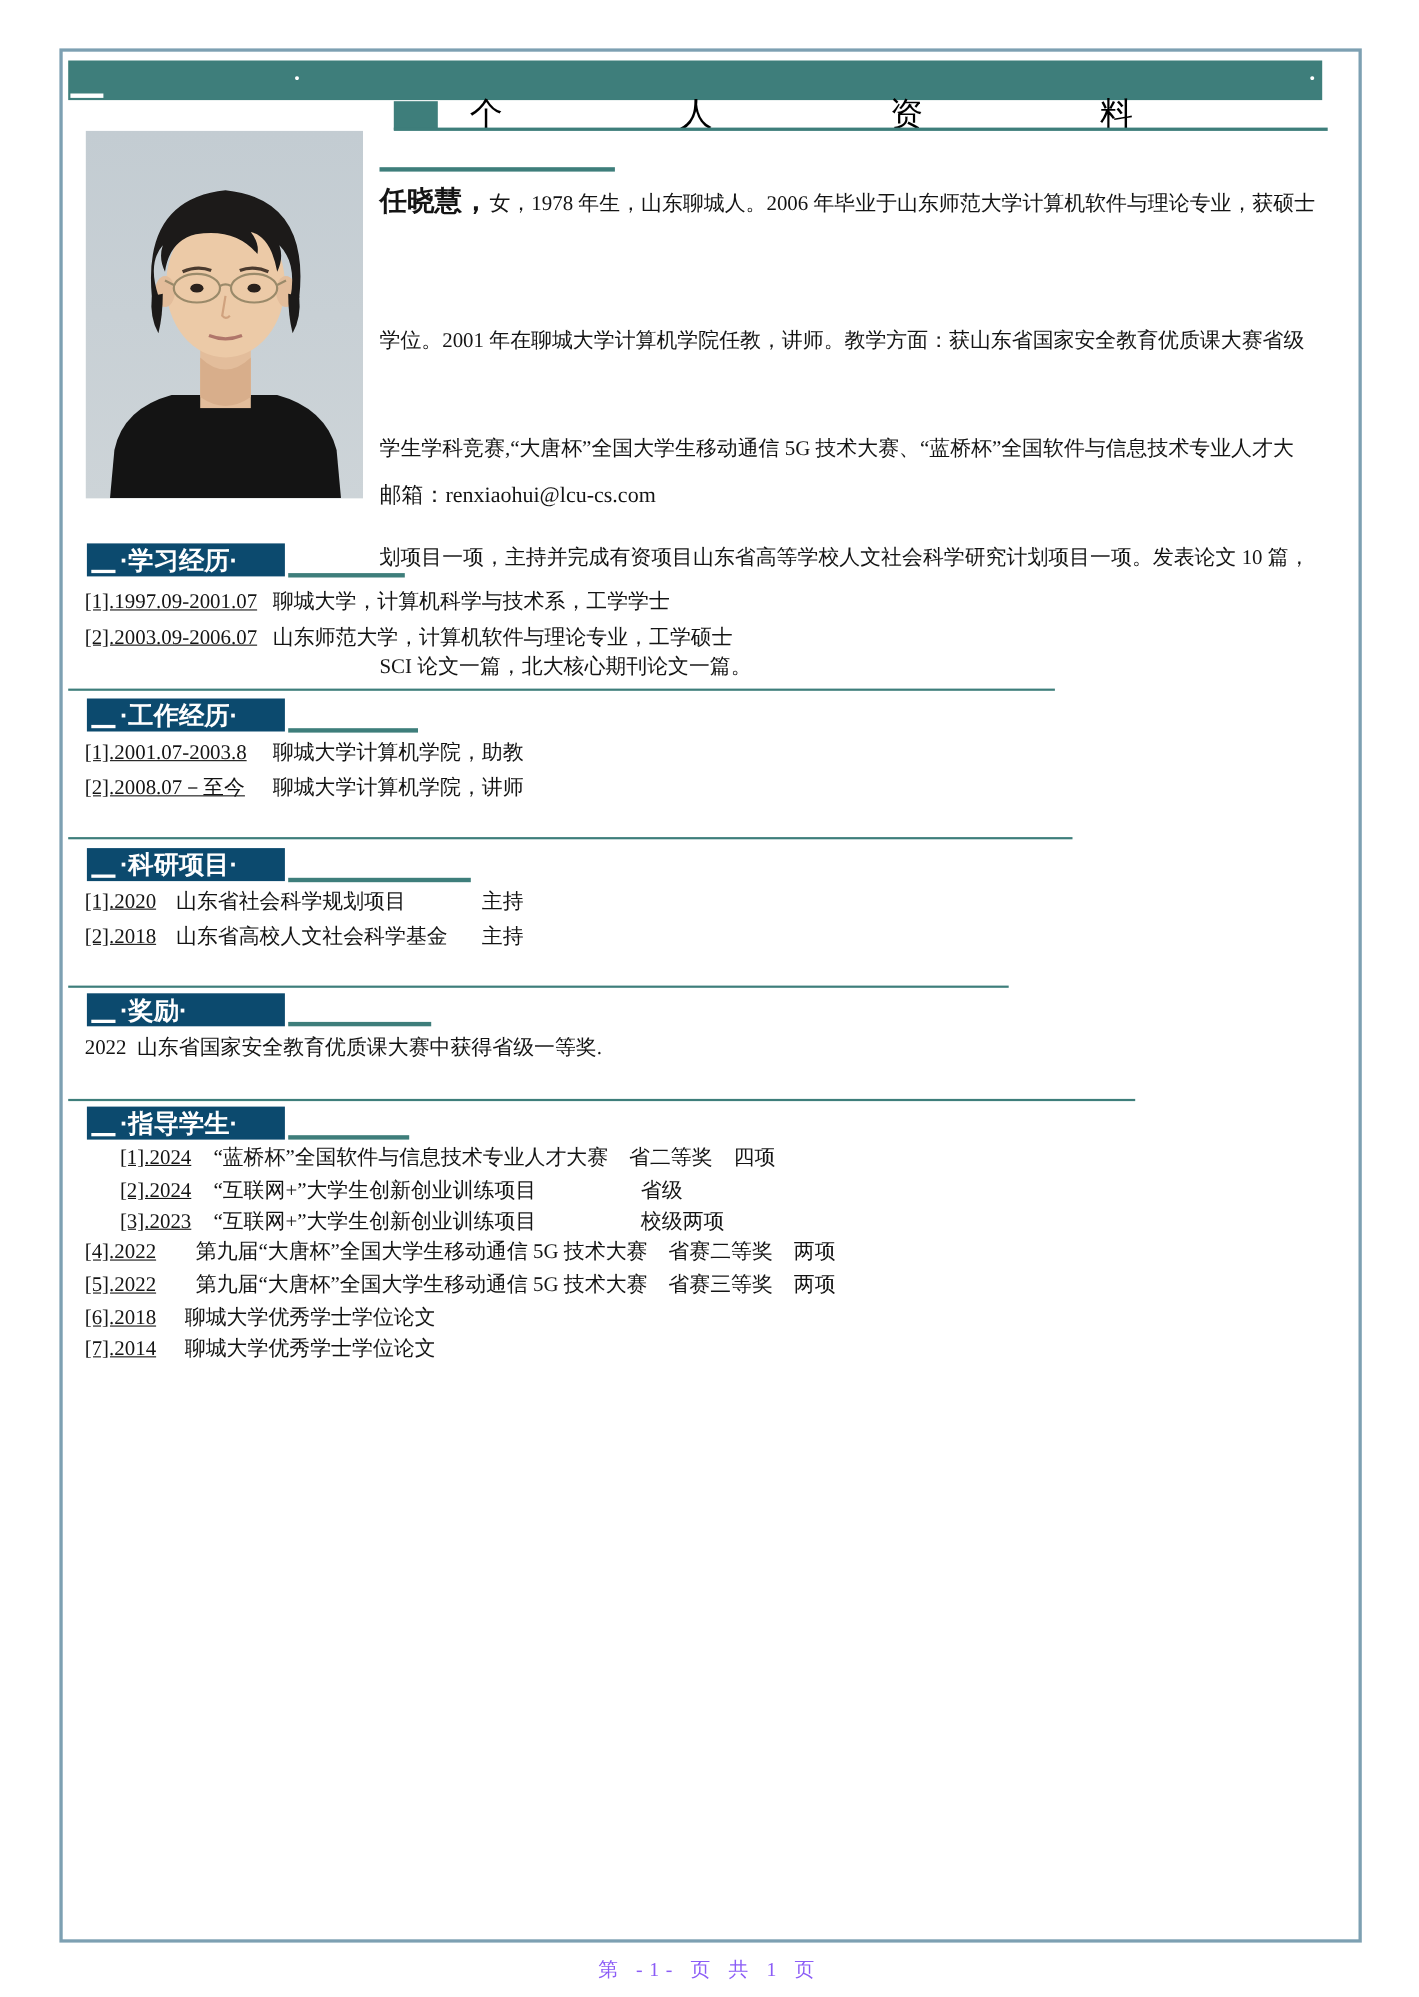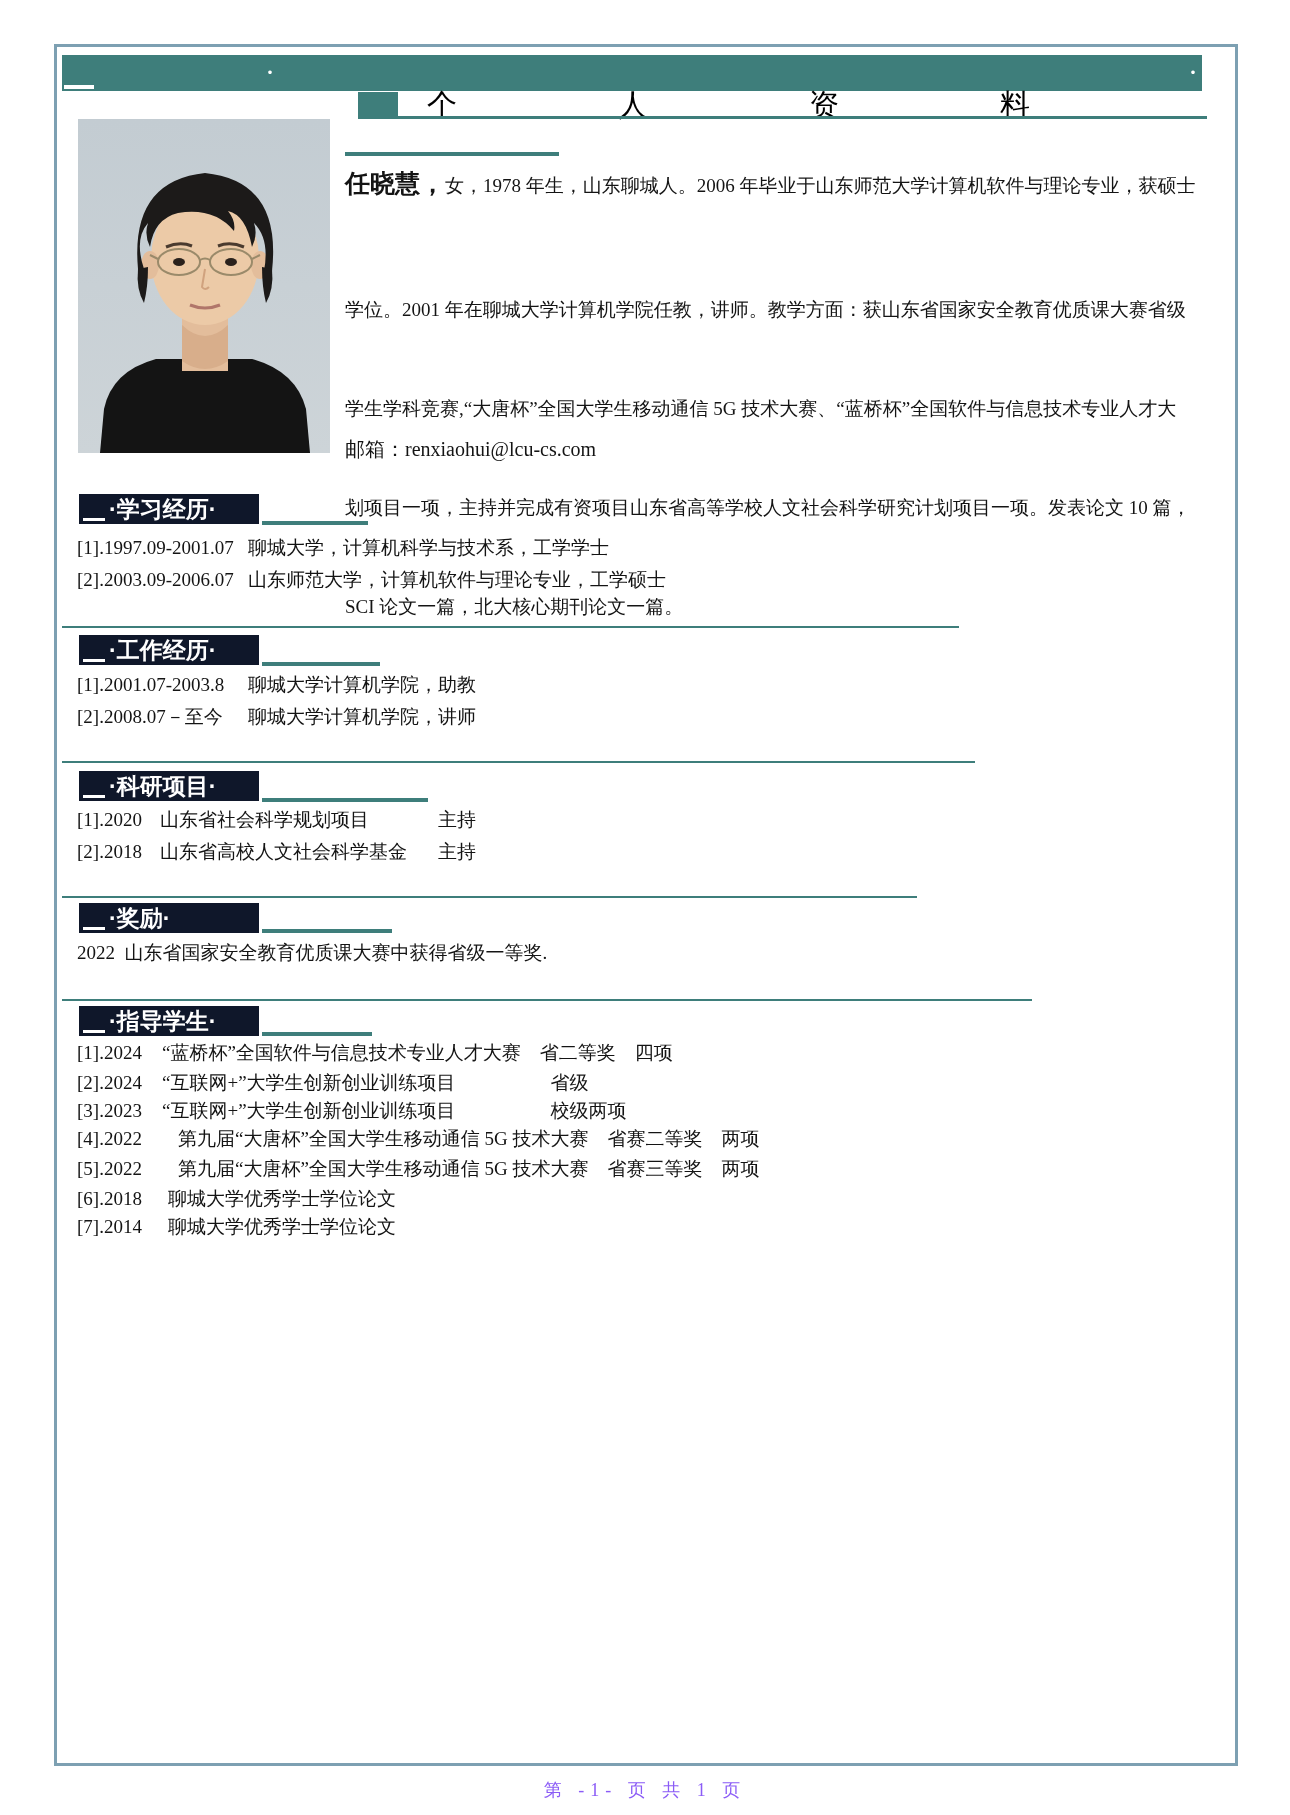--- a/index.html
+++ b/index.html
@@ -22,33 +22,33 @@
   .deco-line-top{left:358px;top:116px;width:849px;height:3px;background:#3E7E7B;}
   .name-underline{left:345px;top:152px;width:214px;height:4px;background:#3E7E7B;}
   
   .photo{left:78px;top:119px;width:252px;height:334px;background:#c7cfd4;overflow:hidden;}
   
   .bio-line1{left:345px;top:164px;width:880px;font-size:19px;line-height:38px;white-space:pre;}
   .bio-name{font-family:"Liberation Sans",sans-serif;font-size:25px;font-weight:bold;}
   .bio-rest{left:345px;top:227px;width:880px;font-size:19px;line-height:33px;white-space:pre;}
   .email-line{left:345px;top:436px;font-size:20px;white-space:pre;}
   
-  .sec{left:79px;width:180px;height:30px;background:#0f172a;color:#fff;
+  .sec{left:79px;width:180px;height:30px;background:#0c4a6e;color:#fff;
     font-family:"Liberation Sans",sans-serif;font-size:23px;font-weight:bold;
     line-height:30px;padding-left:30px;box-sizing:border-box;white-space:pre;}
   .sec-underscore{position:absolute;left:4px;bottom:3px;width:22px;height:3px;background:#fff;}
   .sec-tail{height:4px;background:#3E7E7B;}
   .sep{height:2px;background:#3E7E7B;left:62px;}
   
   .row{left:77px;font-size:19px;line-height:26px;white-space:pre;}
-  .row .lbl{display:inline-block;}
+  .row .lbl{display:inline-block;text-decoration:underline;}
   .lbl-edu{width:171px;}
   .lbl-res{width:83px;}
   .res-name{display:inline-block;width:278px;}
-  .lbl-s1{width:85px;}
+  .lbl-s1{width:85px;margin-left:32px;}
   .lbl-s2{width:101px;}
   .lbl-s3{width:91px;}
   
   .footer{left:0;top:1778px;width:1290px;text-align:center;
     font-size:18px;color:#8b5cf6;letter-spacing:6px;white-space:pre;}
 </style>
 </head>
 <body>
 
 <div class="abs page-border"></div>

